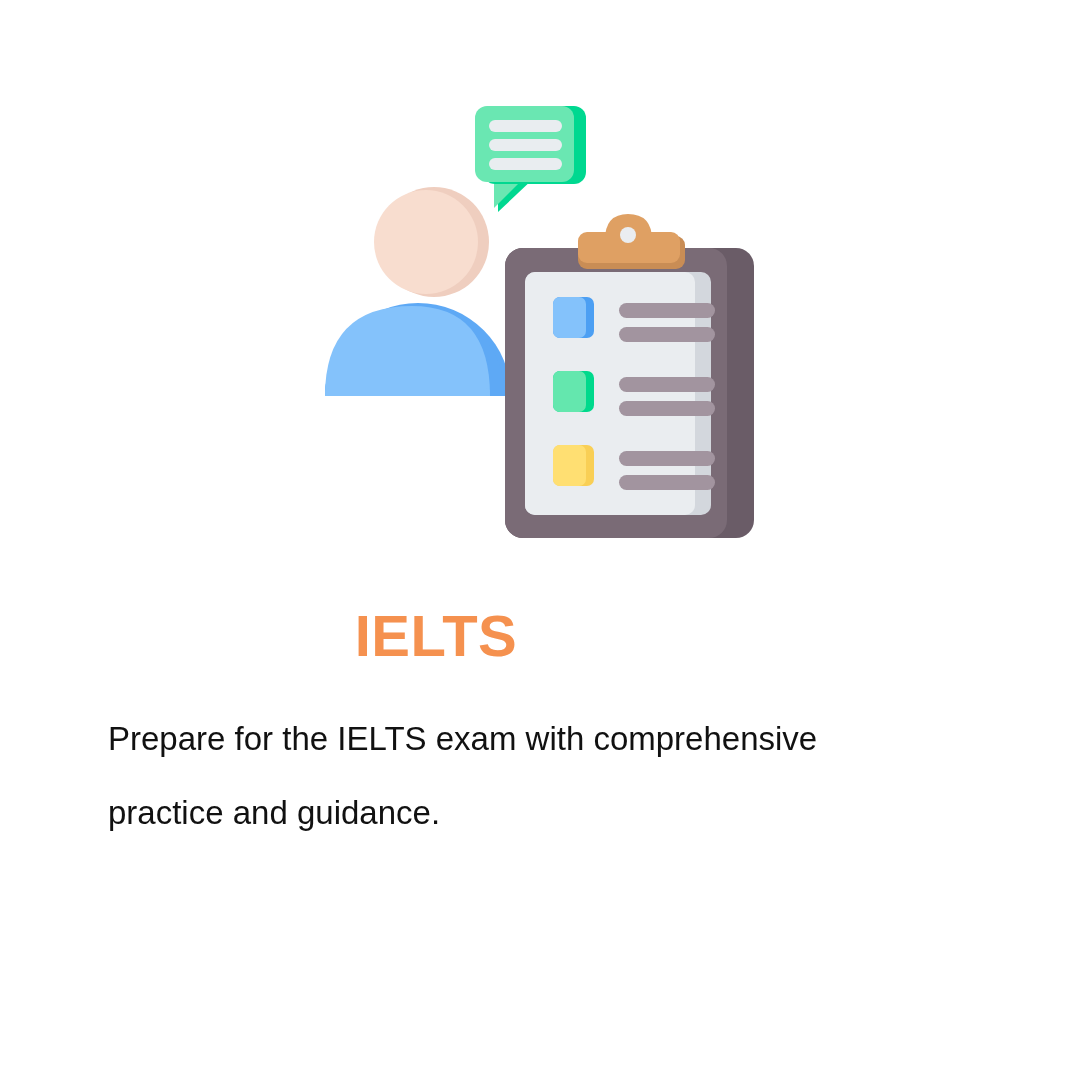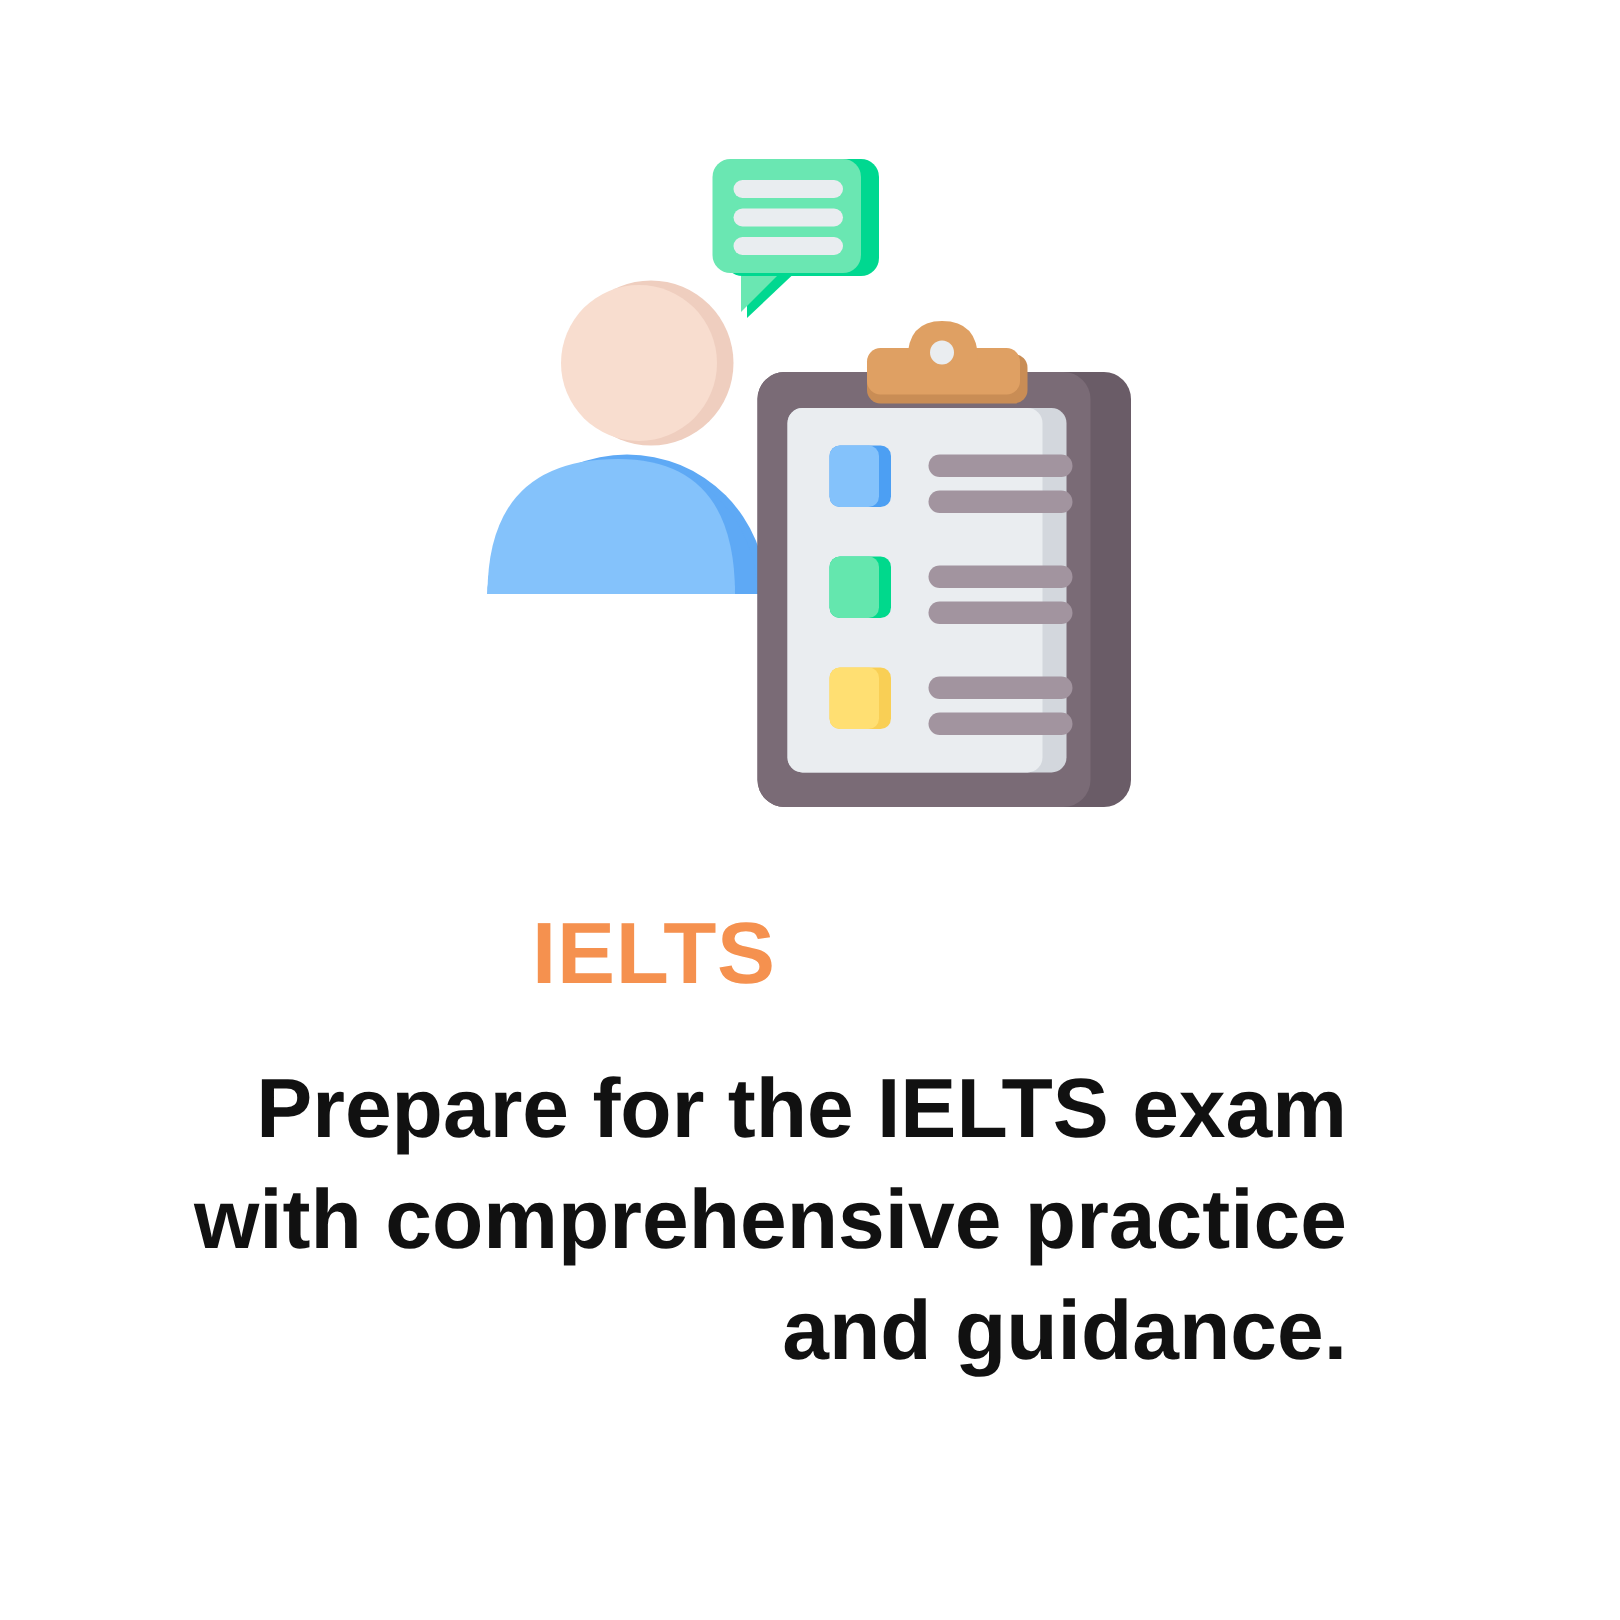--- a/index.html
+++ b/index.html
@@ -50,25 +50,25 @@
     line-height: 1.1;
     color: #f5914f;
   }
 
   
   .description {
     position: absolute;
     left: 108px;
     top: 702px;
     width: 790px;
-    font-size: 56px;
+    font-size: 33px;
     line-height: 74px;
     color: #111111;
-    font-weight: bold;
-    text-align: right;
+    font-weight: normal;
+    text-align: left;
   }
 </style>
 </head>
 <body>
 
 <div class="card">
 
   <div class="illustration">
     <svg viewBox="0 0 1080 580" xmlns="http://www.w3.org/2000/svg" aria-hidden="true">
 

